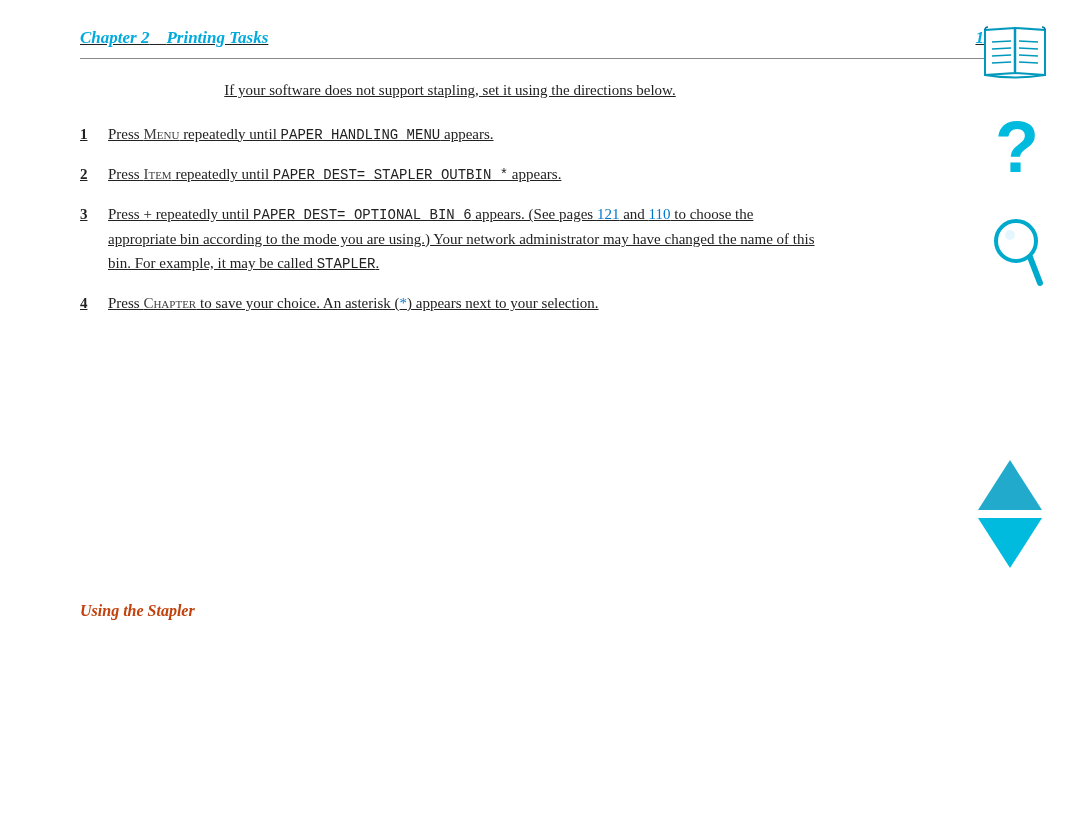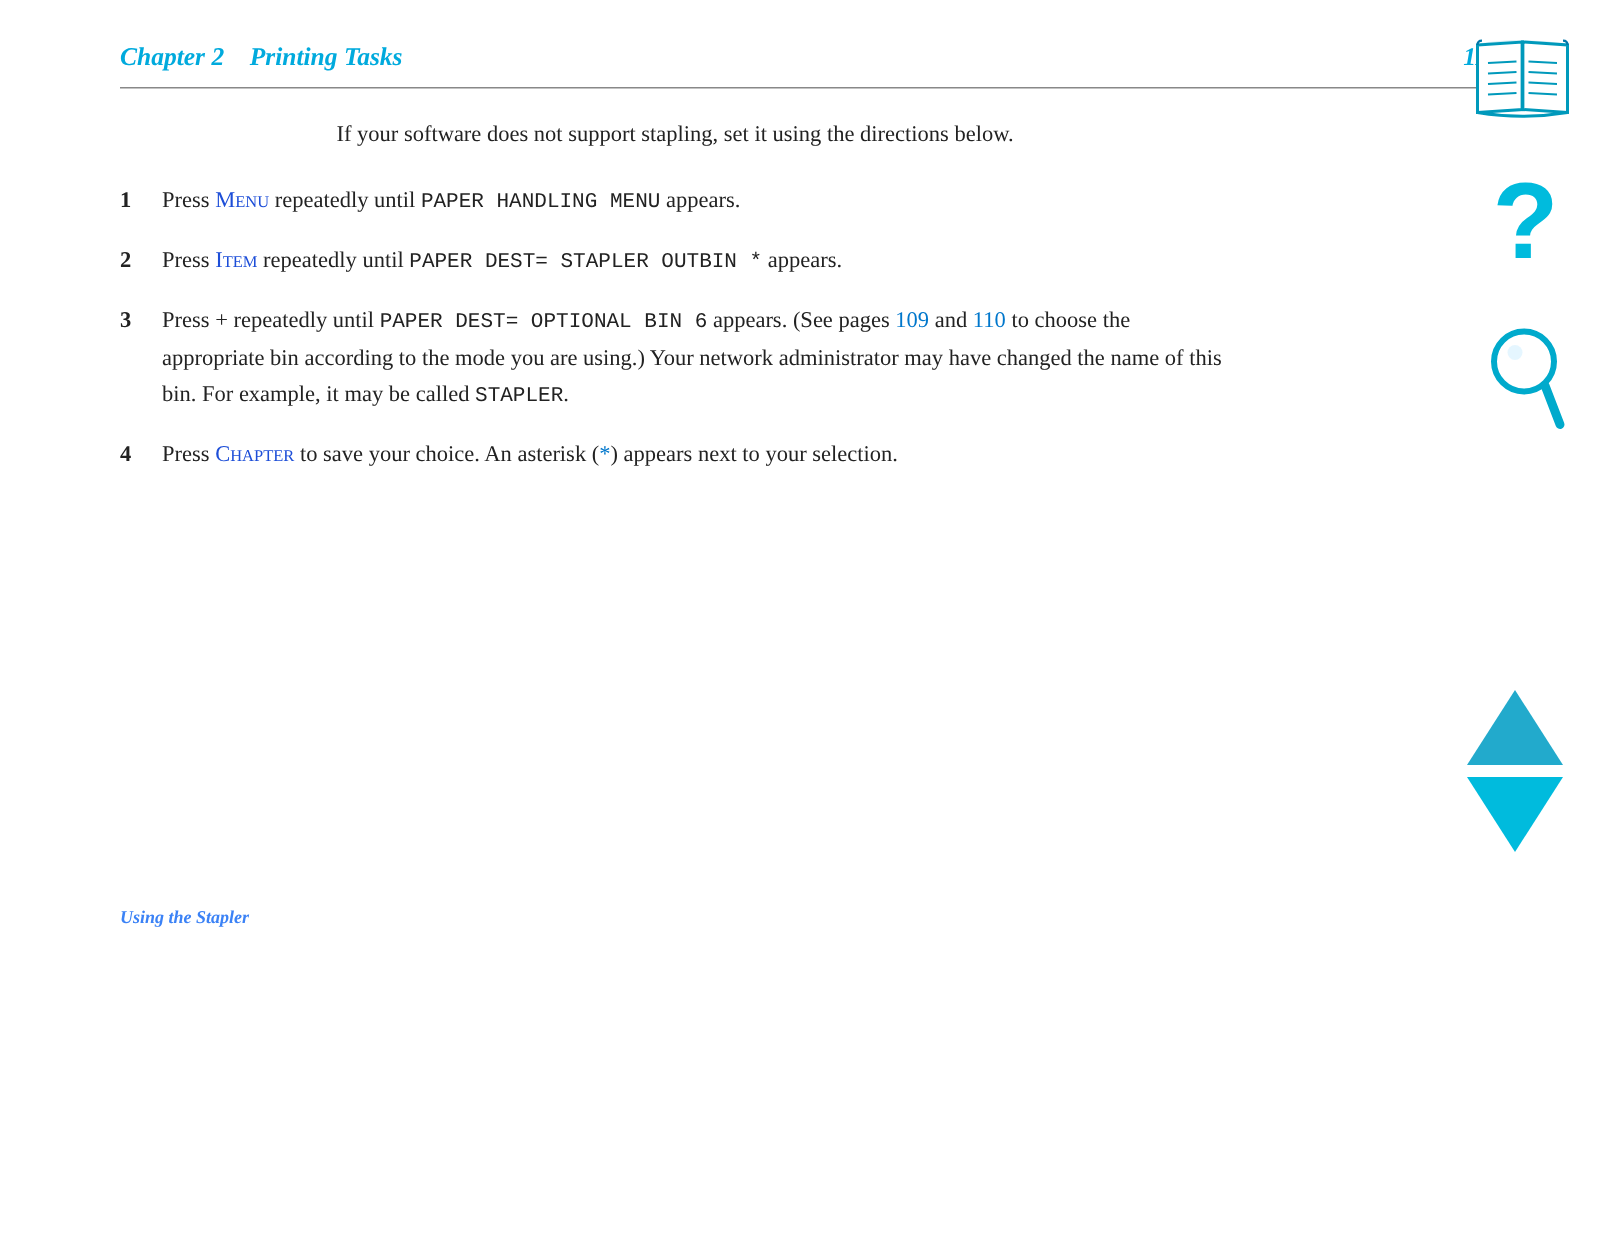--- a/index.html
+++ b/index.html
@@ -12,20 +12,21 @@
       color: #222;
       overflow: hidden;
       position: relative;
     }
 
     .page-container {
       position: relative;
       width: 1080px;
       height: 648px;
       padding: 0;
+      text-decoration: underline;
     }
 
     
     .header {
       display: flex;
       justify-content: space-between;
       align-items: center;
       padding: 28px 80px 10px 80px;
       border-bottom: none;
     }
@@ -90,42 +91,42 @@
       flex: 1;
       line-height: 1.6;
     }
 
     .link-blue {
       color: #0077cc;
       text-decoration: none;
     }
 
     .keyword-blue {
-      color: #1d4ed8;
+      color: #404040;
       font-variant: small-caps;
       font-size: 15px;
     }
 
     .mono {
       font-family: Courier New, monospace;
       font-size: 14px;
       color: #222;
     }
 
     
     .footer {
       position: absolute;
       bottom: 28px;
       left: 80px;
     }
     .footer-text {
       font-style: italic;
       font-weight: bold;
-      color: #3b82f6;
-      font-size: 12px;
+      color: #c2410c;
+      font-size: 16px;
     }
 
     
     .sidebar-icons {
       position: absolute;
       right: 30px;
       top: 20px;
       display: flex;
       flex-direction: column;
       align-items: center;
@@ -220,21 +221,21 @@
         <span class="step-number">2</span>
         <span class="step-text">
           Press <span class="keyword-blue">Item</span> repeatedly until <span class="mono">PAPER DEST= STAPLER OUTBIN *</span> appears.
         </span>
       </li>
 
       <li class="step-item">
         <span class="step-number">3</span>
         <span class="step-text">
           Press + repeatedly until <span class="mono">PAPER DEST= OPTIONAL BIN 6</span> appears. (See
-          pages <a class="link-blue" href="#">109</a> and <a class="link-blue" href="#">110</a> to choose the appropriate bin according to the mode you are using.) Your network administrator may have changed the name of this bin. For example, it may be called <span class="mono">STAPLER</span>.
+          pages <a class="link-blue" href="#">121</a> and <a class="link-blue" href="#">110</a> to choose the appropriate bin according to the mode you are using.) Your network administrator may have changed the name of this bin. For example, it may be called <span class="mono">STAPLER</span>.
         </span>
       </li>
 
       <li class="step-item">
         <span class="step-number">4</span>
         <span class="step-text">
           Press <span class="keyword-blue">Chapter</span> to save your choice. An asterisk (<a class="link-blue" href="#">*</a>) appears next to your selection.
         </span>
       </li>
 

